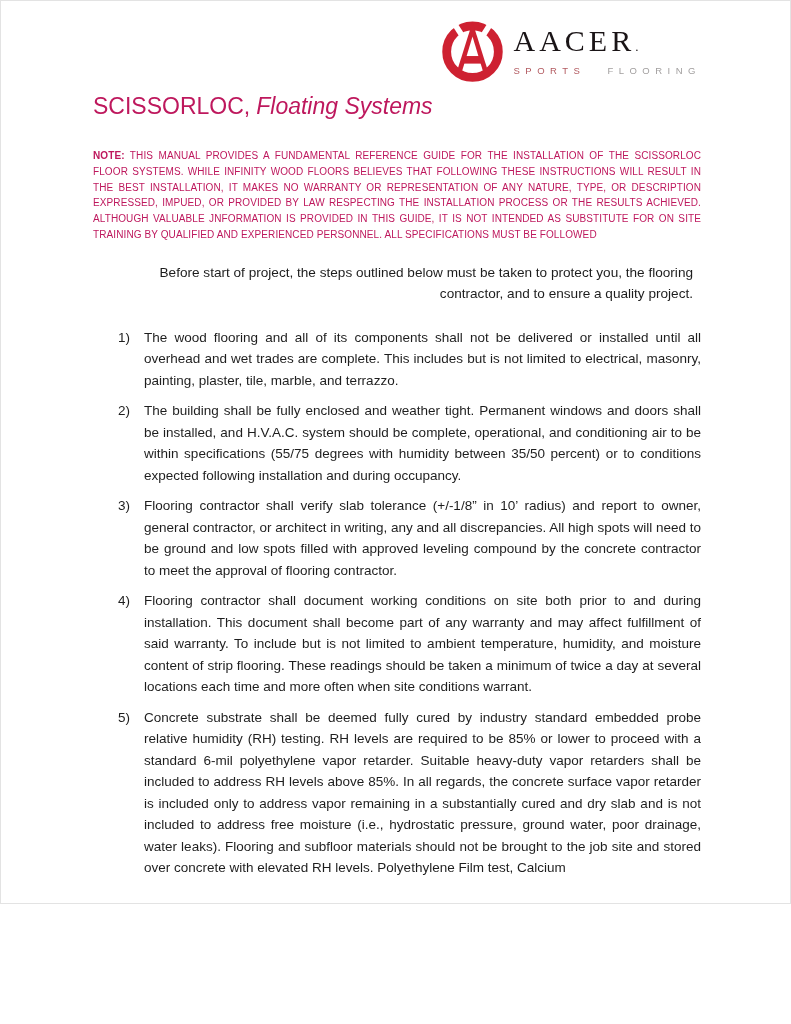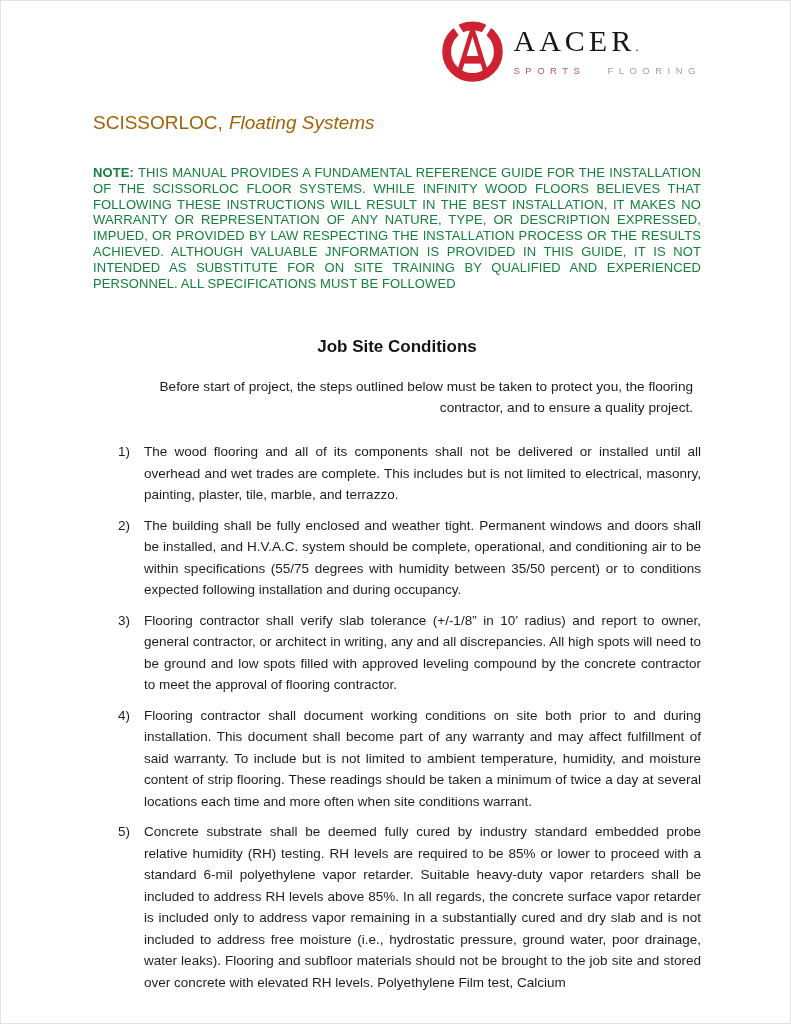--- a/index.html
+++ b/index.html
@@ -1,20 +1,20 @@
 <!DOCTYPE html>
 <html><head>
 <meta charset="utf-8">
 <style>
   * { margin: 0; padding: 0; box-sizing: border-box; }
   html, body { background: #ffffff; }
   .page {
     position: relative;
     width: 791px;
-    height: 1024px;
+    height: 904px;
     margin: 0 auto;
     background: #ffffff;
     border: 1px solid #e3e3e3;
     font-family: "Liberation Sans", sans-serif;
     color: #212121;
     overflow: hidden;
     padding: 0 89px 0 92px;
   }
   
   .header {
@@ -50,35 +50,35 @@
   
   .doc-title {
     margin-top: 16px;
     font-size: 30px;
     font-weight: 700;
     letter-spacing: -0.3px;
     color: #be2026;
     line-height: 34px;
   }
   .doc-subtitle {
-    margin-top: 24px;
-    font-size: 19px;
+    margin-top: 7px;
+    font-size: 23px;
     font-weight: 400;
-    color: #a16207;
+    color: #be185d;
     line-height: 28px;
   }
   .doc-subtitle .variant { font-style: italic; margin-left: 6px; }
   
   .note {
     margin-top: 28px;
-    font-size: 13px;
+    font-size: 10px;
     line-height: 15.8px;
     letter-spacing: 0.1px;
     text-align: justify;
-    color: #15803d;
+    color: #be185d;
   }
   .note .note-label { font-weight: 700; }
   
   .section-heading {
     margin-top: 46px;
     text-align: center;
     font-size: 17px;
     font-weight: 700;
     color: #141414;
   }
@@ -140,21 +140,20 @@
   </div>
 
   <div class="doc-subtitle">
     <span>SCISSORLOC,</span><span class="variant">Floating Systems</span>
   </div>
 
   <p class="note">
     <span class="note-label">NOTE:</span><span> THIS MANUAL PROVIDES A FUNDAMENTAL REFERENCE GUIDE FOR THE INSTALLATION OF THE SCISSORLOC FLOOR SYSTEMS. WHILE INFINITY WOOD FLOORS BELIEVES THAT FOLLOWING THESE INSTRUCTIONS WILL RESULT IN THE BEST INSTALLATION, IT MAKES NO WARRANTY OR REPRESENTATION OF ANY NATURE, TYPE, OR DESCRIPTION EXPRESSED, IMPUED, OR PROVIDED BY LAW RESPECTING THE INSTALLATION PROCESS OR THE RESULTS ACHIEVED. ALTHOUGH VALUABLE JNFORMATION IS PROVIDED IN THIS GUIDE, IT IS NOT INTENDED AS SUBSTITUTE FOR ON SITE TRAINING BY QUALIFIED AND EXPERIENCED PERSONNEL. ALL SPECIFICATIONS MUST BE FOLLOWED</span>
   </p>
 
-  <h2 class="section-heading">Job Site Conditions</h2>
   <p class="section-intro">Before start of project, the steps outlined below must be taken to protect you, the flooring contractor, and to ensure a quality project.</p>
 
   <div class="jobsite-list">
     <div class="item">
       <span class="num">1)</span>
       <span>The wood flooring and all of its components shall not be delivered or installed until all overhead and wet trades are complete. This includes but is not limited to electrical, masonry, painting, plaster, tile, marble, and terrazzo.</span>
     </div>
     <div class="item">
       <span class="num">2)</span>
       <span>The building shall be fully enclosed and weather tight.  Permanent windows and doors shall be installed, and H.V.A.C. system should be complete, operational, and conditioning air to be within specifications (55/75 degrees with humidity between 35/50 percent) or to conditions expected following installation and during occupancy.</span>

